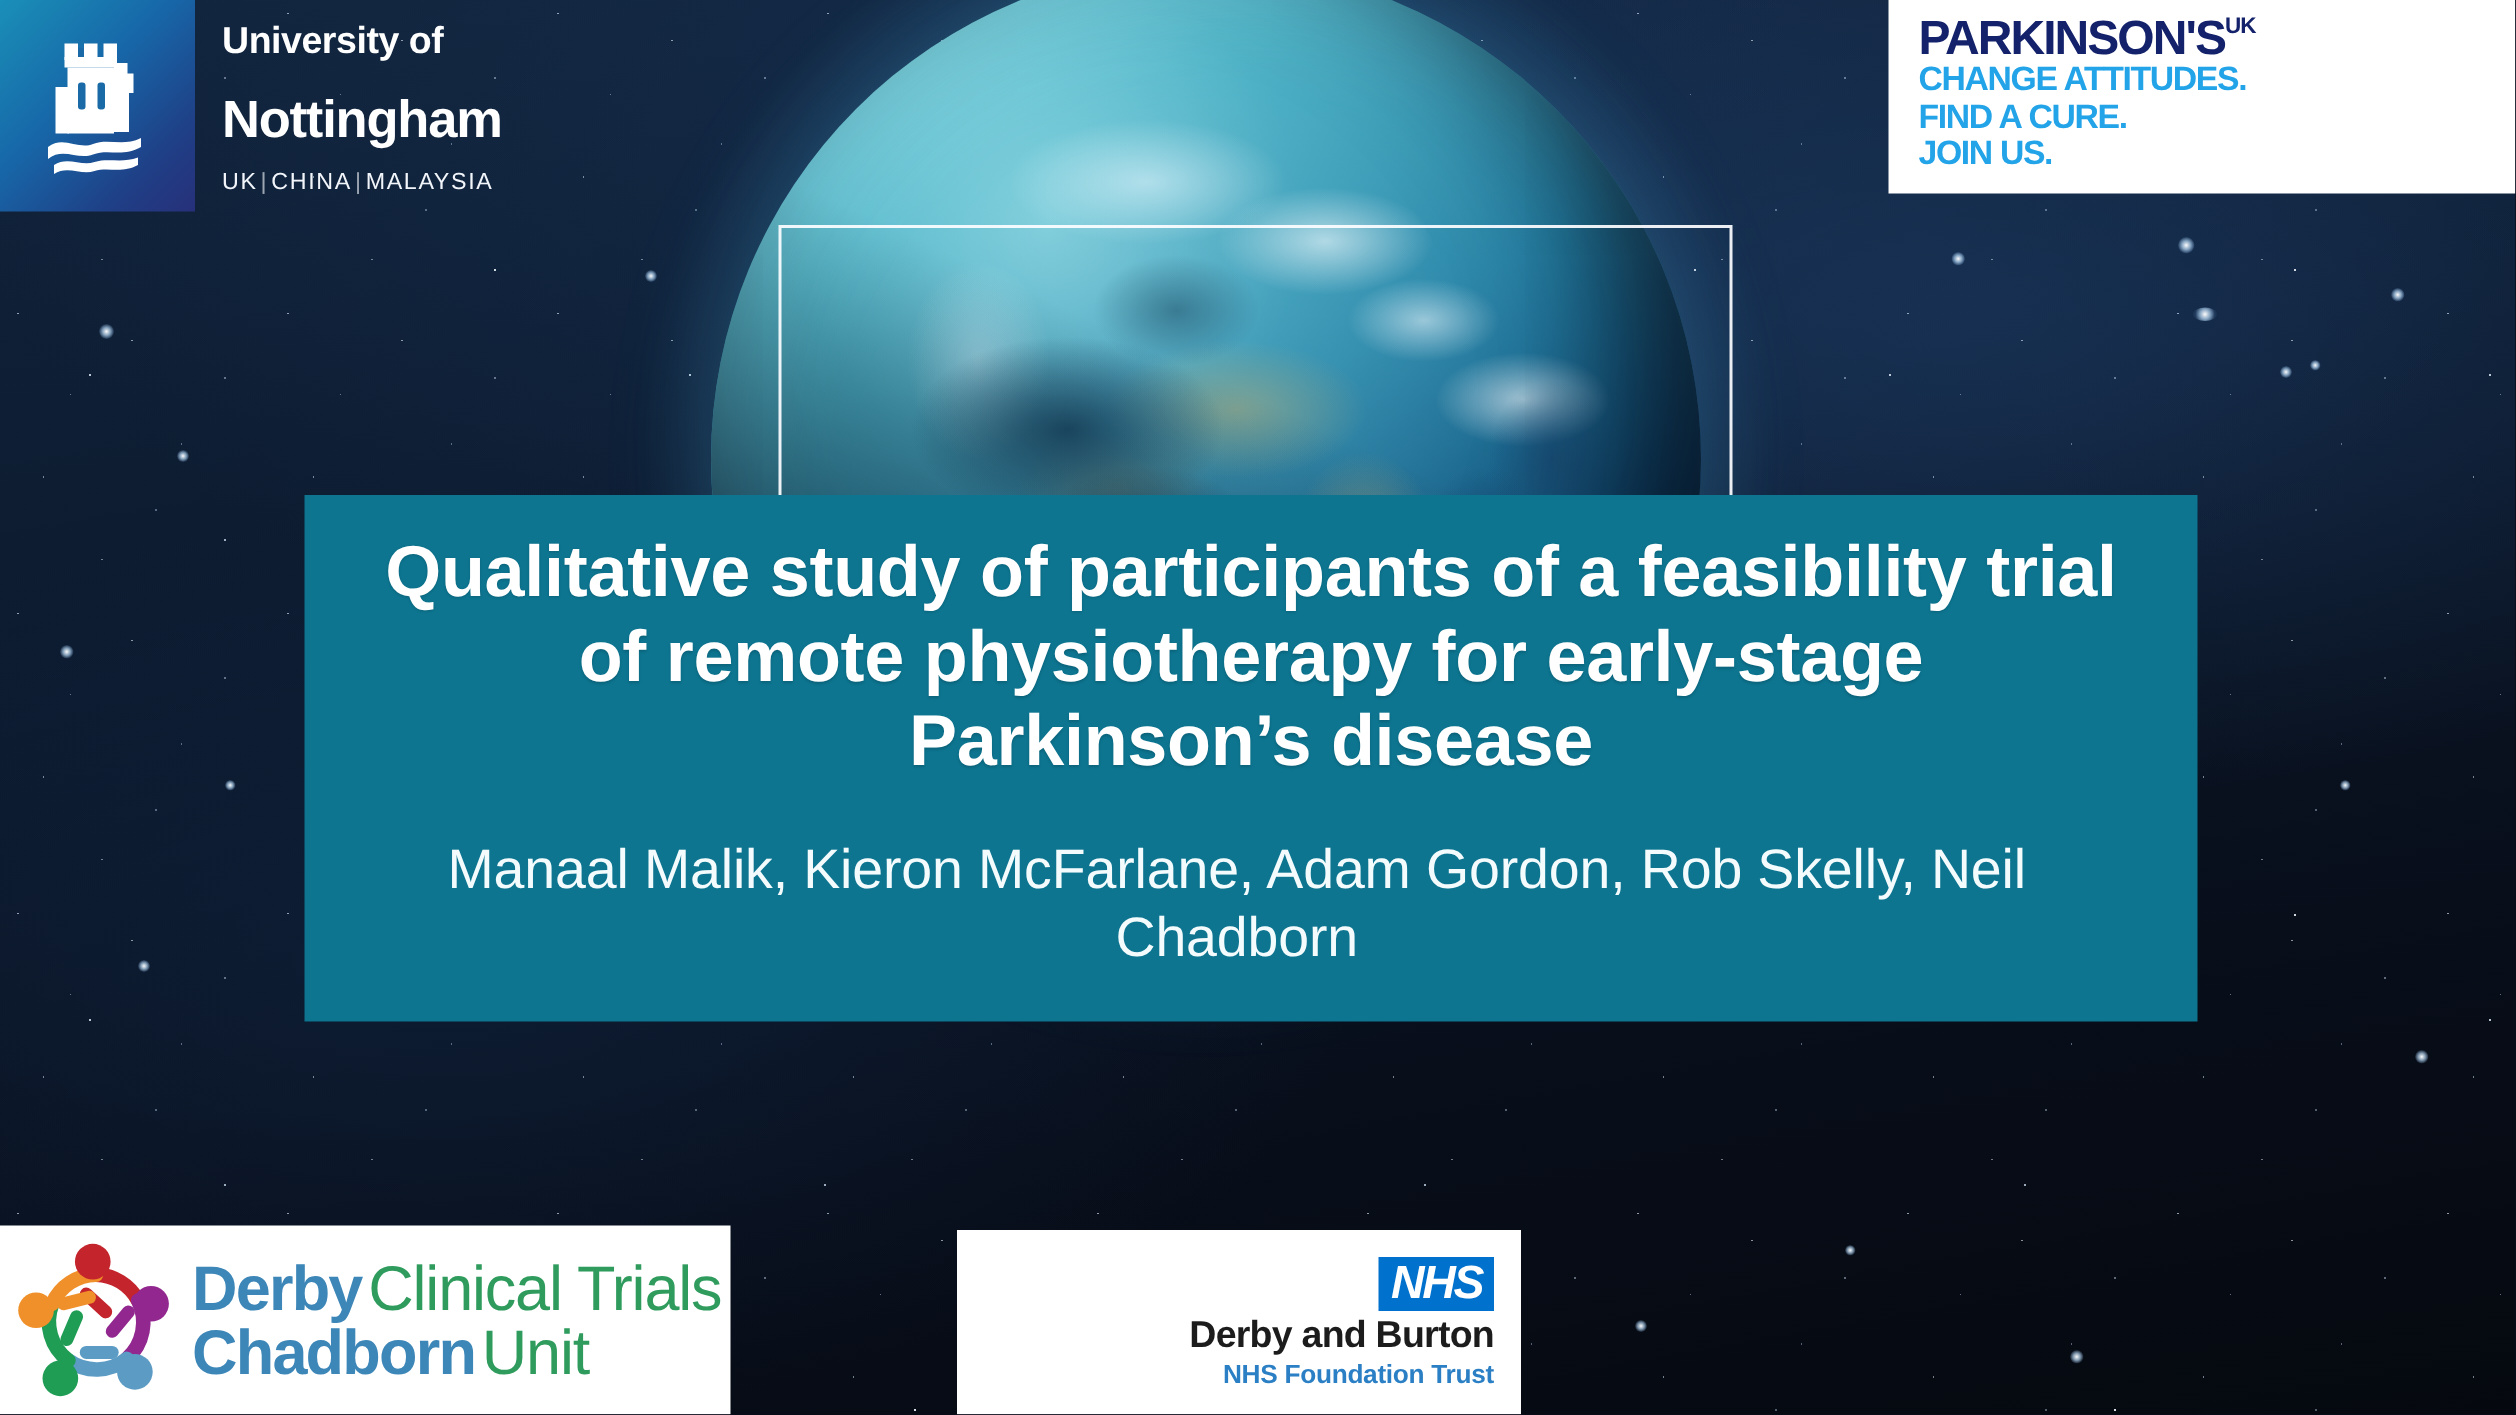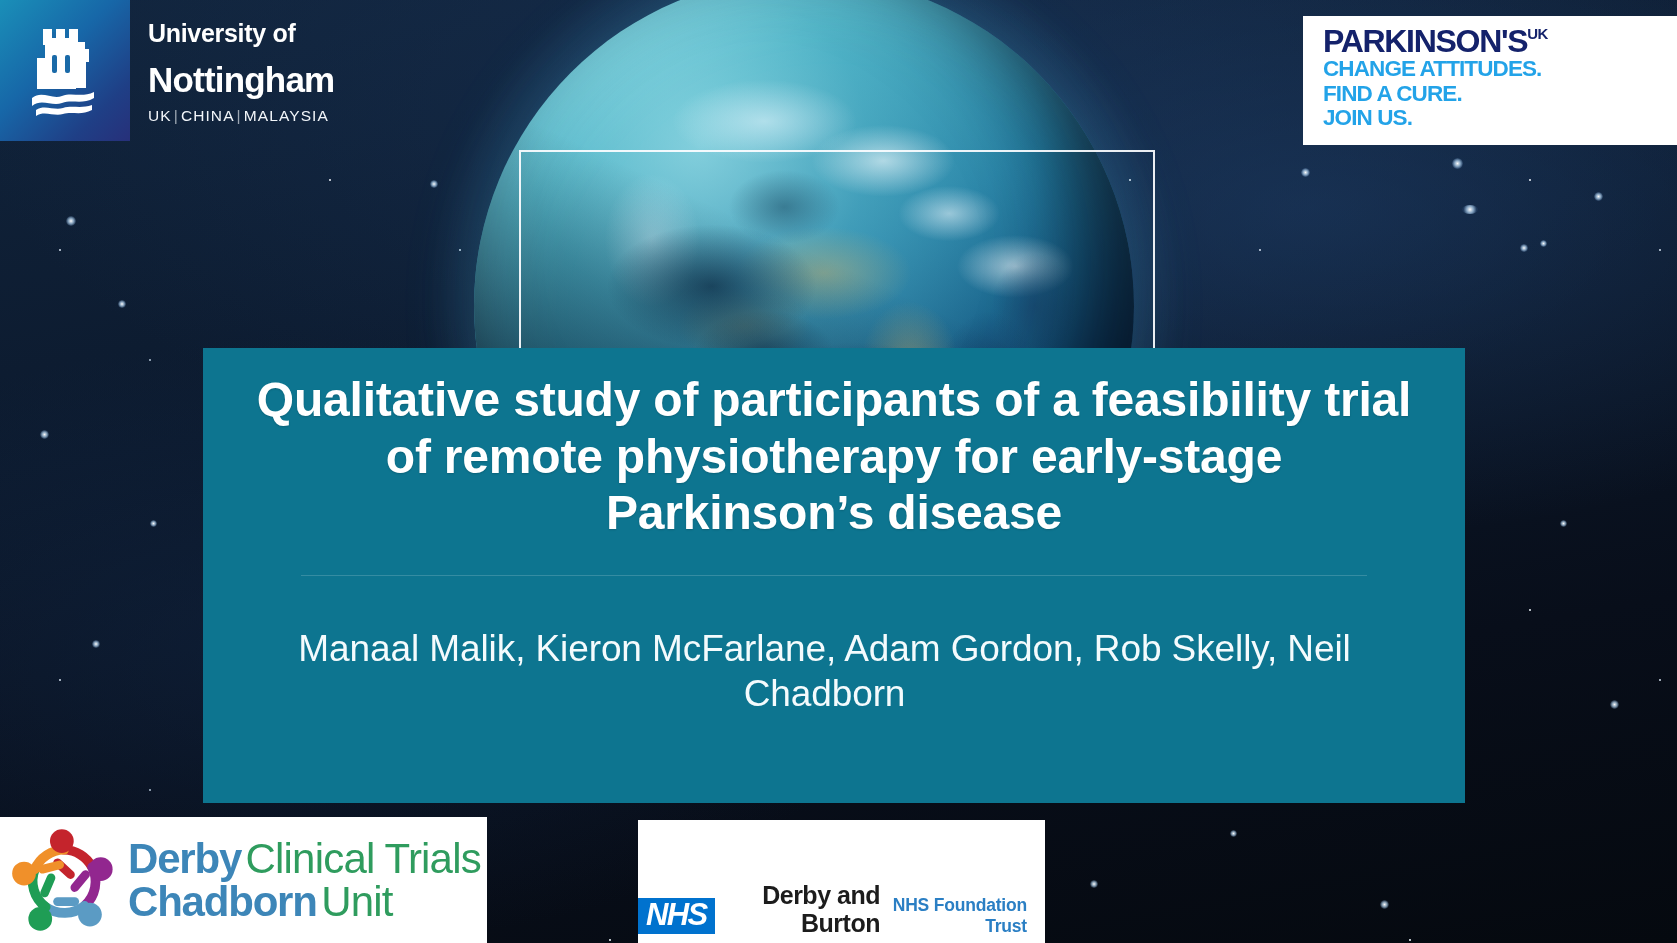--- a/index.html
+++ b/index.html
@@ -131,22 +131,22 @@
     left:519px; top:150px;
     width:636px; height:270px;
     border:2px solid rgba(252,253,255,0.93);
     border-bottom:none;
     pointer-events:none;
   }
 
   
   #title-panel {
     position:absolute;
-    left:203px; top:348px;
-    width:1262px; height:455px;
+    left:203px; top:330px;
+    width:1262px; height:351px;
     background:#0d7590;
     display:flex;
     flex-direction:column;
   }
   #title-region {
     padding:24px 44px 0 44px;
   }
   #title-text {
     color:#ffffff;
     font-weight:bold;
@@ -191,21 +191,21 @@
     background:linear-gradient(135deg, #1a8fb8 0%, #1767a8 42%, #1f3f86 78%, #27307a 100%);
     display:flex;
     align-items:center;
     justify-content:center;
   }
   #uon-wordmark {
     flex:1;
     padding:14px 0 10px 18px;
     display:flex;
     flex-direction:column;
-    justify-content:center;
+    justify-content:space-between;
   }
   #uon-line1 {
     color:#ffffff;
     font-size:25px;
     font-weight:bold;
     line-height:1.04;
     letter-spacing:-0.3px;
   }
   #uon-line2 {
     color:#ffffff;
@@ -219,22 +219,22 @@
     margin-top:9px;
     color:#f2f6fa;
     font-size:15.5px;
     letter-spacing:1.1px;
   }
   #uon-campuses .sep { opacity:0.62; padding:0 2px; }
 
   
   #pk-logo {
     position:absolute;
-    right:0; top:16px;
-    width:374px; height:129px;
+    right:0; top:0;
+    width:418px; height:129px;
     background:#ffffff;
     padding:9px 18px 0 20px;
   }
   #pk-brand {
     display:flex; align-items:flex-start;
     line-height:1;
   }
   #pk-name {
     color:#14226b;
     font-size:32px;
@@ -278,25 +278,25 @@
     line-height:1.03;
   }
   .ctsu-row { white-space:nowrap; }
   .ctsu-blue { color:#3d86b8; font-weight:bold; font-size:42px; letter-spacing:-1.2px; }
   .ctsu-green { color:#2f9c5e; font-weight:normal; font-size:42px; letter-spacing:-0.8px; }
 
   
   #nhs-logo {
     position:absolute;
     left:638px; bottom:0;
-    width:407px; height:123px;
+    width:376px; height:123px;
     background:#ffffff;
     padding:8px 18px 6px 0;
     display:flex;
-    flex-direction:row;
+    flex-direction:column;
     align-items:flex-end;
     justify-content:center;
   }
   #nhs-mark {
     background:#0072ce;
     color:#ffffff;
     font-weight:bold;
     font-size:31px;
     font-style:italic;
     letter-spacing:-1.6px;

